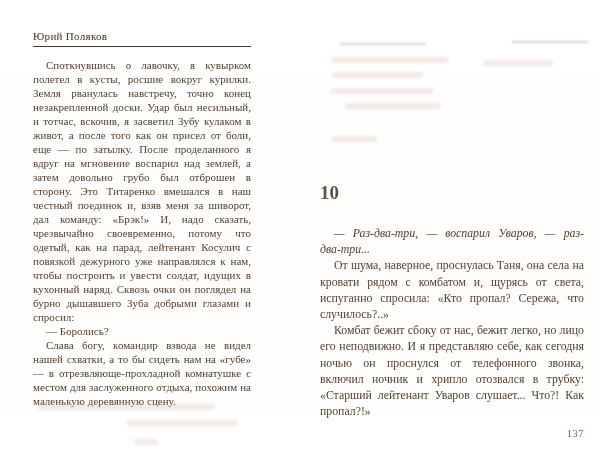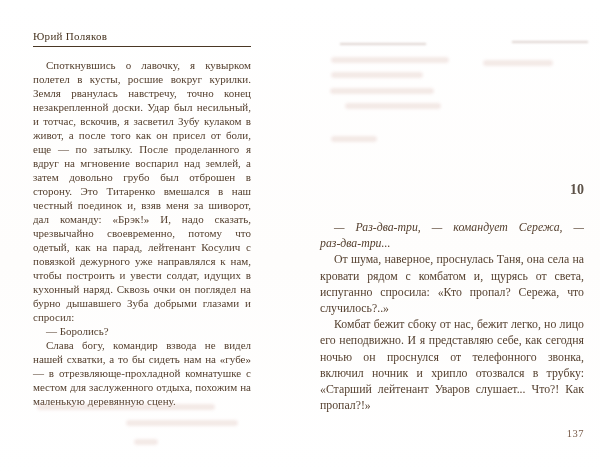--- a/index.html
+++ b/index.html
@@ -46,22 +46,22 @@
 
   
   .page-right {
     position: absolute;
     left: 320px;
     top: 182px;
     width: 264px;
     color: #55402f;
   }
   .chapter-number {
-    text-align: right;
-    font-size: 14px;
+    text-align: left;
+    font-size: 19px;
     font-weight: bold;
     color: #5d5248;
     margin: 0 0 21px 0;
   }
   .page-right .body-text p {
     font-size: 11.8px;
     line-height: 16.2px;
     text-indent: 14px;
   }
   .page-right .body-text p.lead-italic {
@@ -117,21 +117,21 @@
   <div class="bleed" style="left:331px; top:57px;  width:118px;"></div>
   <div class="bleed" style="left:483px; top:60px;  width:70px;"></div>
   <div class="bleed" style="left:331px; top:72px;  width:92px;"></div>
   <div class="bleed" style="left:330px; top:88px;  width:104px;"></div>
   <div class="bleed" style="left:345px; top:103px; width:96px;"></div>
   <div class="bleed" style="left:331px; top:136px; width:46px;"></div>
 
   <div class="page-right">
     <div class="chapter-number">10</div>
     <div class="body-text">
-      <p class="lead-italic">— Раз-два-три, — командует Сережа, — раз-два-три...</p>
+      <p class="lead-italic">— Раз-два-три, — воспарил Уваров, — раз-два-три...</p>
       <p>От шума, наверное, проснулась Таня, она села на кровати рядом с комбатом и, щурясь от света, испуганно спросила: «Кто пропал? Сережа, что случилось?..»</p>
       <p>Комбат бежит сбоку от нас, бежит легко, но лицо его неподвижно. И я представляю себе, как сегодня ночью он проснулся от телефонного звонка, включил ночник и хрипло отозвался в трубку: «Старший лейтенант Уваров слушает... Что?! Как пропал?!»</p>
     </div>
   </div>
 
   <div class="folio">137</div>
 
 </div>
 
 </body></html>

